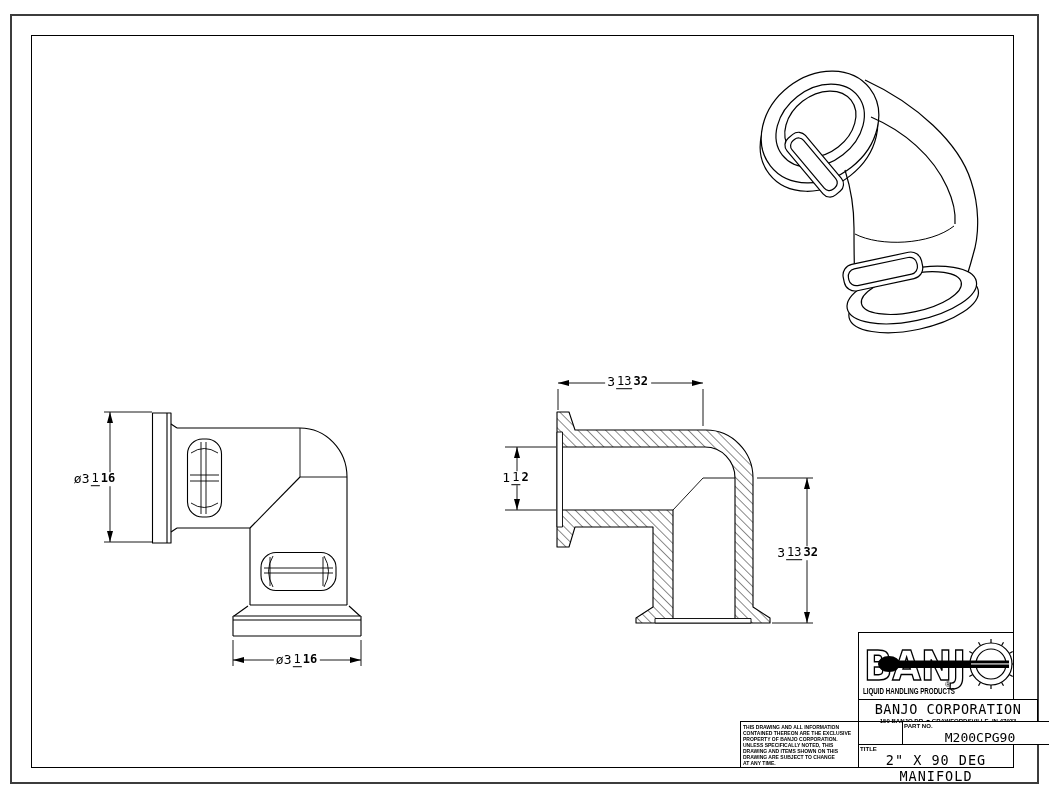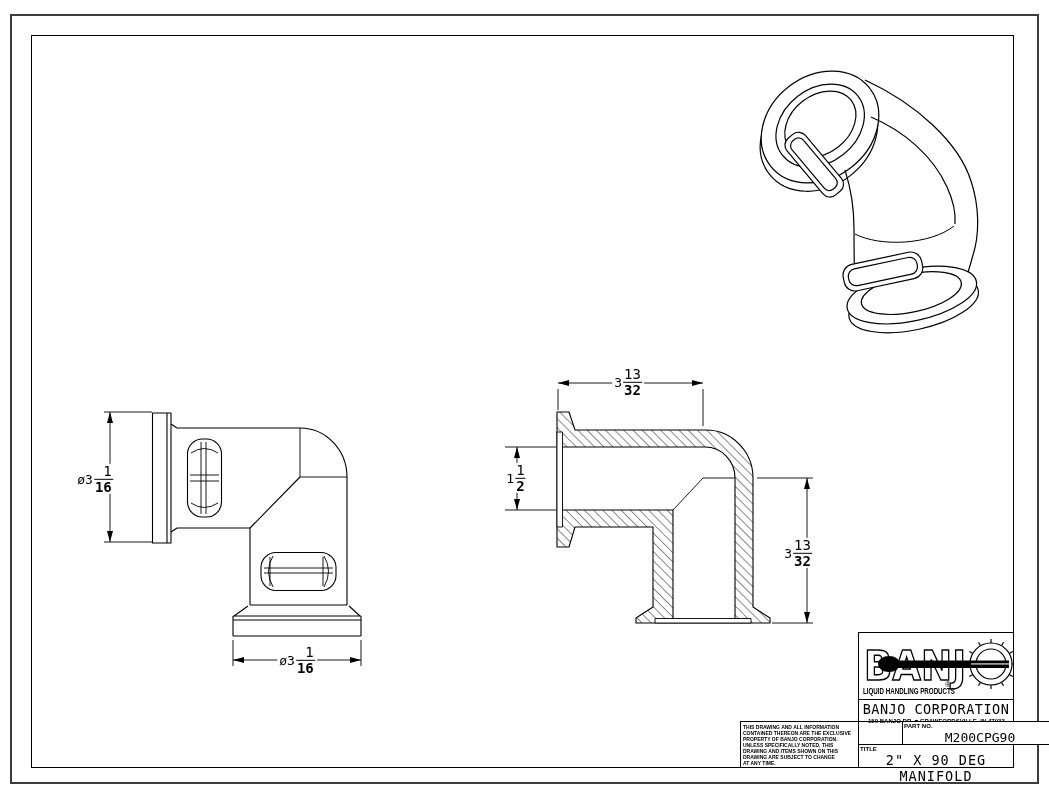--- a/index.html
+++ b/index.html
@@ -6,29 +6,29 @@
   html,body { width:1049px; height:798px; background:#fff; overflow:hidden;
     font-family:"DejaVu Sans Mono", monospace; color:#000; }
   .abs { position:absolute; }
   #outer-border { left:10px; top:14px; width:1029px; height:770px; border:2px solid #3c3c3c; }
   #inner-border { left:31px; top:35px; width:983px; height:733px; border:1px solid #000; }
   svg.canvas { position:absolute; left:0; top:0; }
 
   
   .dim { position:absolute; background:#fff; display:flex; align-items:center;
     font-size:13px; line-height:1; padding:0 2px; transform:translate(-50%,-50%); white-space:nowrap; }
-  .frac { display:inline-flex; flex-direction:column; font-size:14px; line-height:1.05;
-    text-align:right; margin-left:1px; }
+  .frac { display:inline-flex; flex-direction:row; font-size:12px; line-height:1.05;
+    text-align:left; margin-left:1px; }
   .frac .num { border-bottom:1px solid #000; padding:0 1px; }
   .frac .den { padding:0 1px;font-weight:bold; }
 
   
   .tb { position:absolute; border:1px solid #000; background:#fff; }
   #tb-logo   { left:858px; top:632px; width:156px; height:68px; }
-  #tb-corp   { left:858px; top:699px; width:156px; height:23px; text-align:center; }
+  #tb-corp   { left:858px; top:699px; width:180px; height:23px; text-align:center; }
   #tb-part   { left:862px; top:721px; width:156px; height:24px;margin-left:40px; }
   #tb-title  { left:858px; top:744px; width:156px; height:24px; }
   #tb-disc   { left:740px; top:721px; width:119px; height:47px; }
   .corp-name { font-size:13.5px; letter-spacing:0.5px; padding-top:1px; }
   .corp-addr { font-family:"Liberation Sans", sans-serif; font-weight:bold;
     font-size:11px; transform:scale(0.55); transform-origin:50% 0; width:181%;
     margin-left:-40.5%; white-space:nowrap; }
   .tb-label { font-family:"Liberation Sans", sans-serif; font-weight:bold; font-size:11px;
     transform:scale(0.55); transform-origin:0 0; width:181%; padding:1px 2px 0 2px; height:0; }
   .tb-value { text-align:center; font-size:13px; padding-top:7px; }

